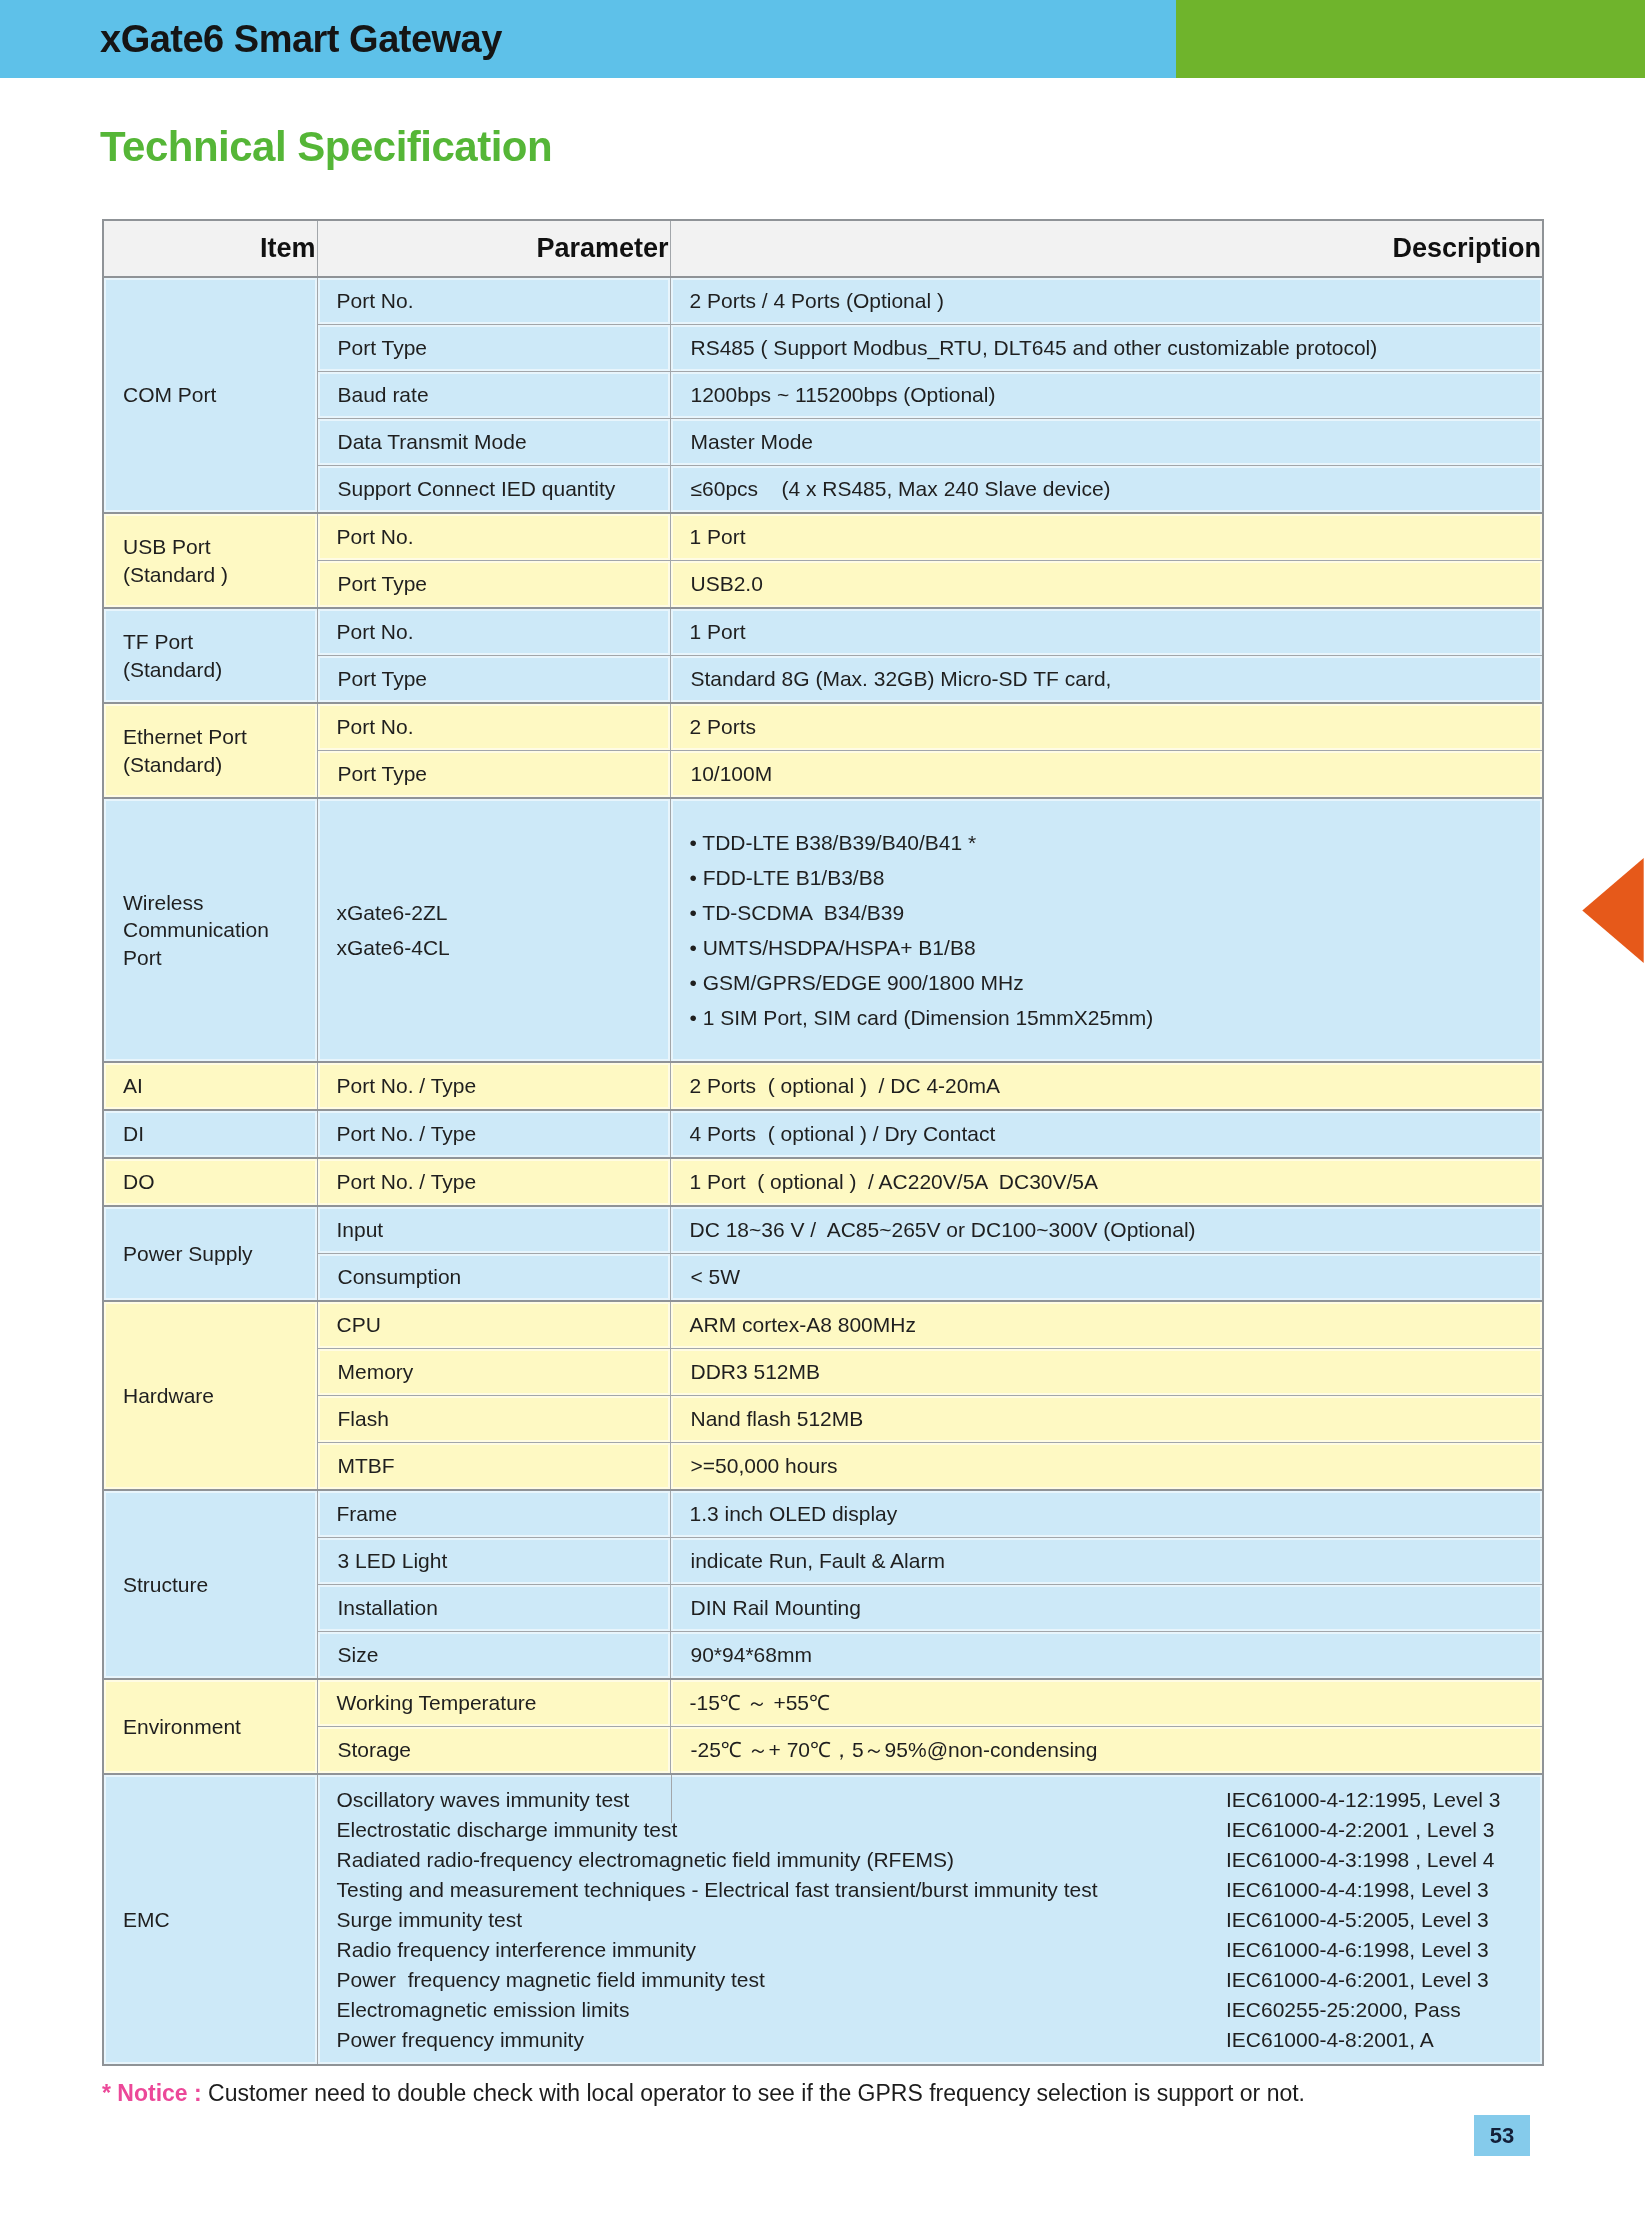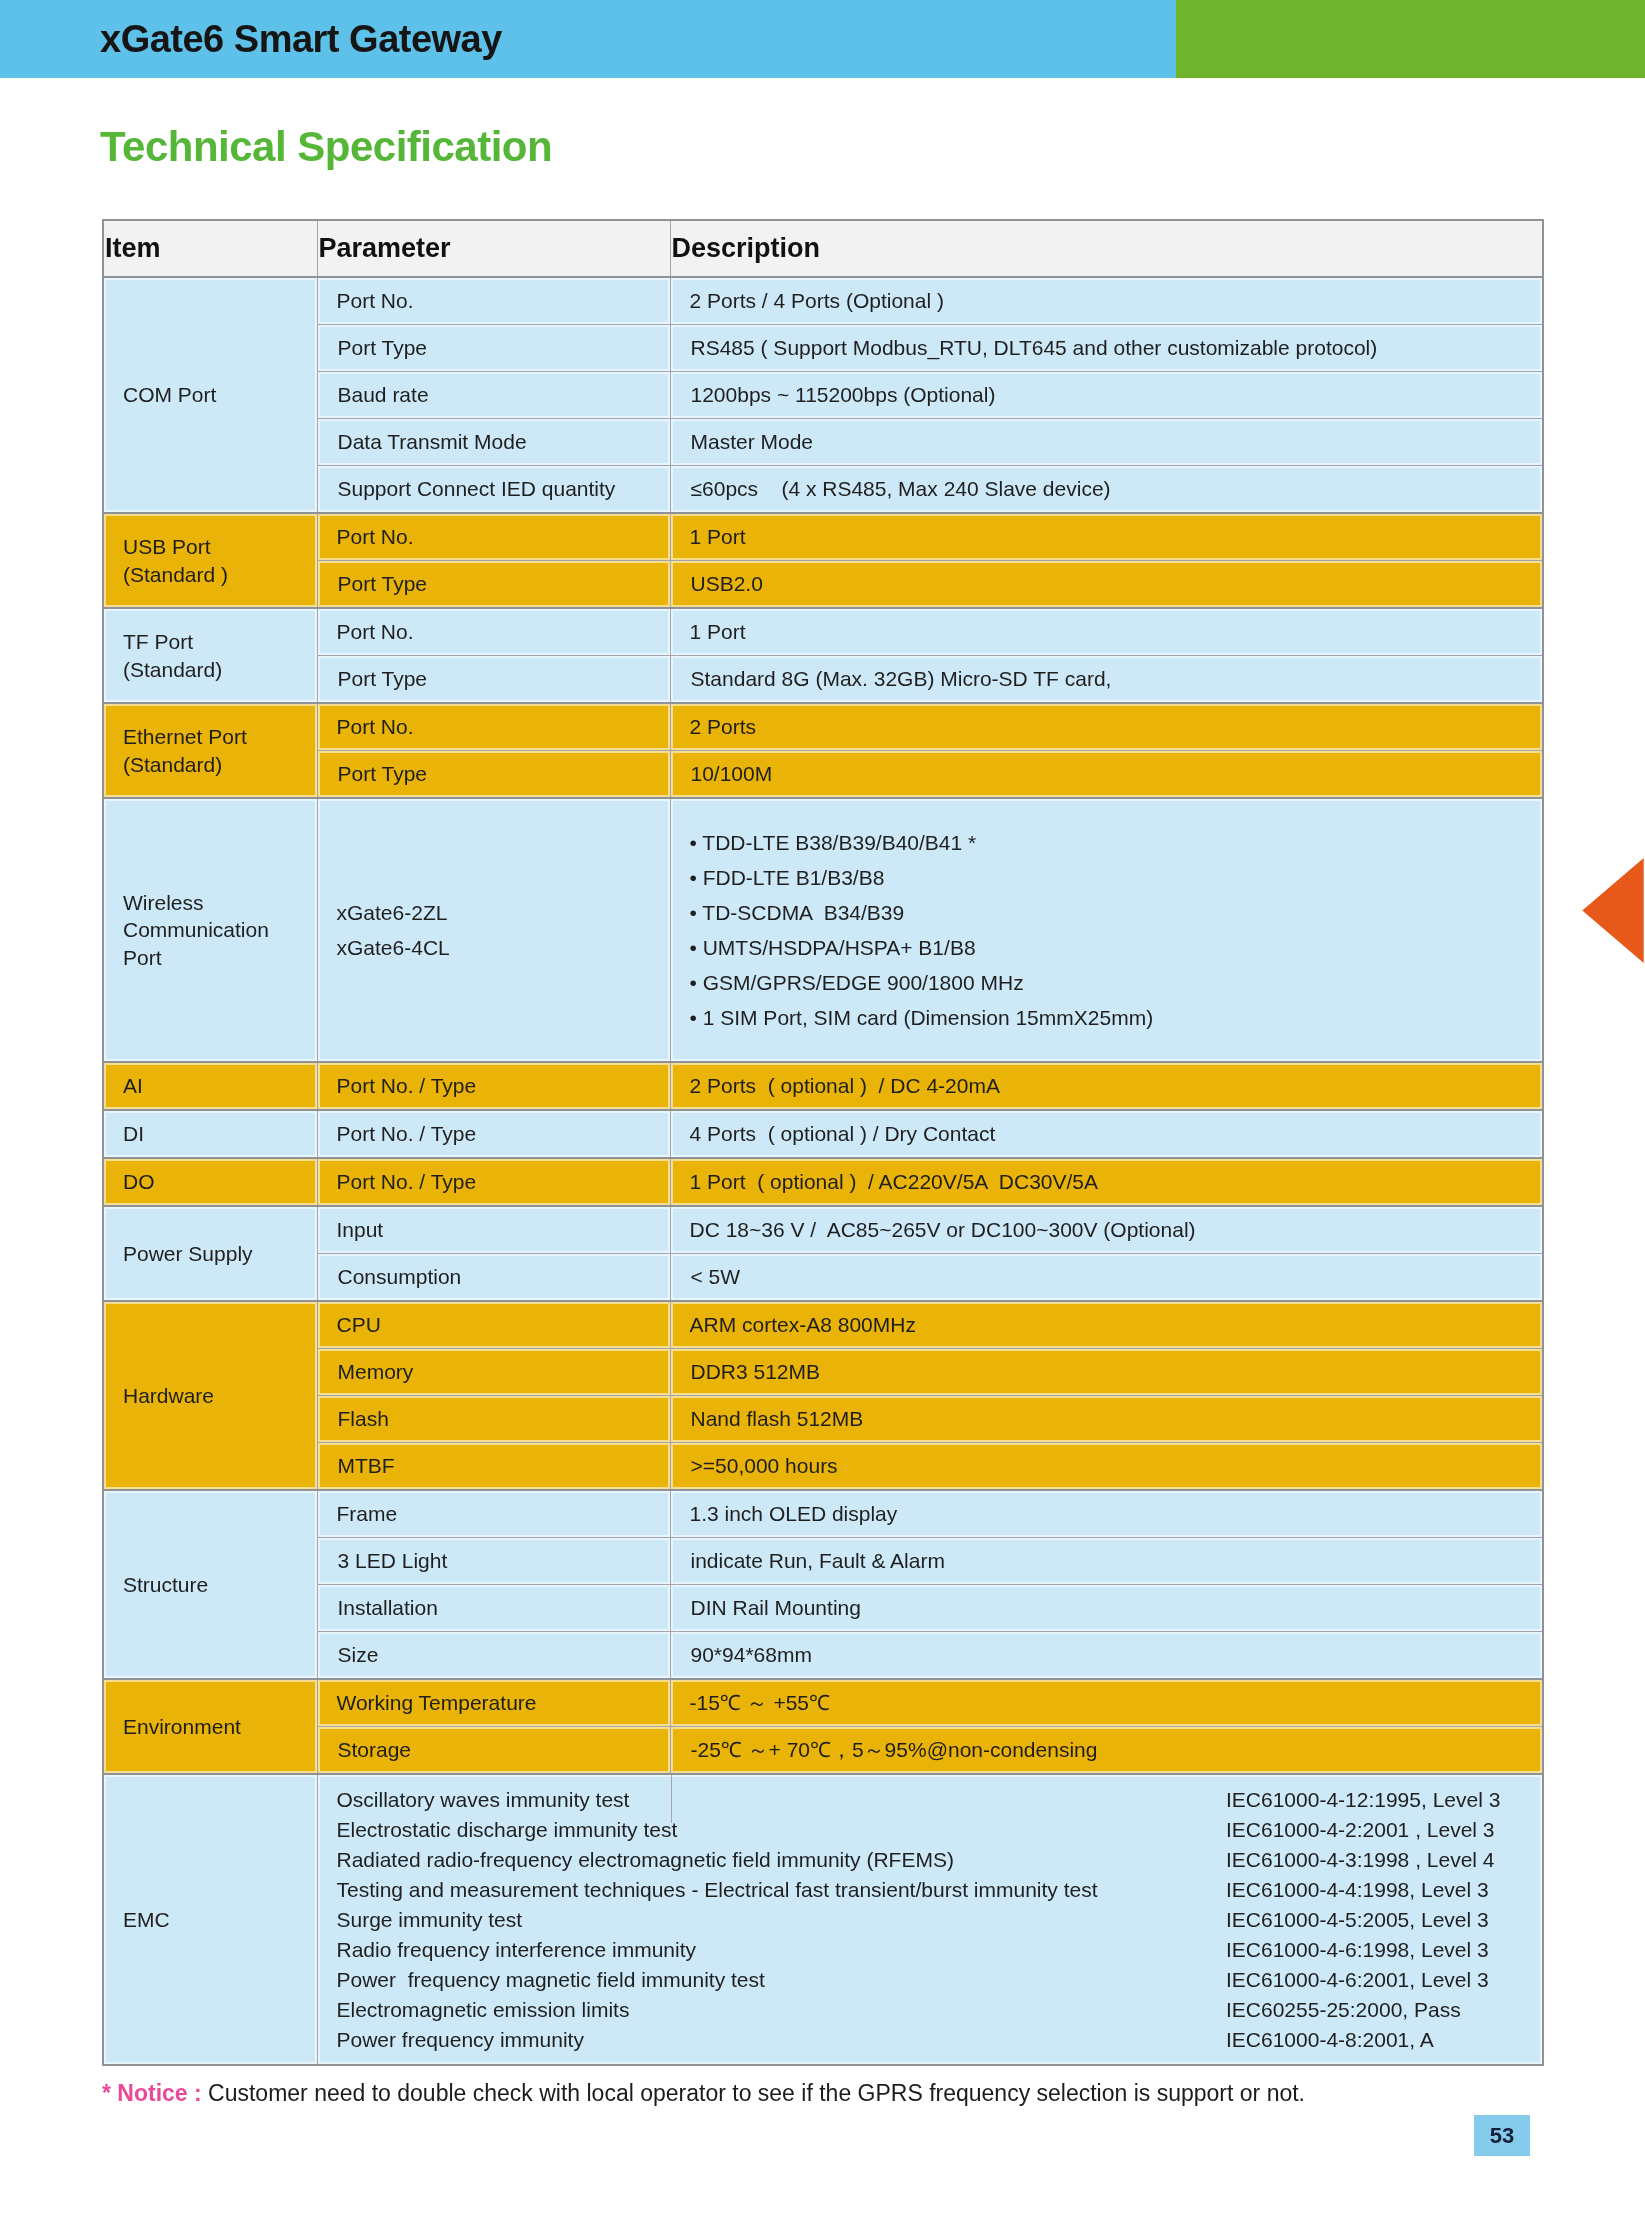--- a/index.html
+++ b/index.html
@@ -36,35 +36,35 @@
   table.spec {
     table-layout:fixed; border-collapse:collapse; width:1440px;
     border:2px solid #8f9397;
     font-size:21px;
   }
   col.c-item { width:214px; }
   col.c-param { width:353px; }
   col.c-desc { width:873px; }
   .spec th {
     height:53px; background:#f2f2f2; color:#111;
-    font-size:27px; font-weight:bold; text-align:left;
+    font-size:27px; font-weight:bold; text-align:right;
     border:1px solid #a2a6aa; border-bottom:2px solid #8f9397;
   }
   .spec td {
     border:1px solid #a2a6aa;
     vertical-align:middle;
     padding:4px 14px 4px 20px;
     height:38px;
     white-space:pre-wrap;
     box-shadow: inset 0 0 0 2px rgba(255,255,255,0.55);
     line-height:1.3;
   }
   .spec tr.group-start td { border-top:2px solid #8f9397;padding-left:19px; }
   .bg-blue td { background:#cde9f8; }
-  .bg-gray td { background:#eab308; }
+  .bg-gray td { background:#fef9c3; }
   td.item-cell { }
   .wireless-desc { height:254px !important; }
   .wireless-desc .bullet-line { line-height:35px; }
   .wireless-param { line-height:35px !important; }
   .emc-cell { position:relative; height:281px !important; padding-right:16px !important;margin-top:48px; }
   .emc-divider {
     position:absolute; left:353px; top:0; width:1px; height:48px;
     background:#a2a6aa;
   }
   .emc-row { display:flex; line-height:30px; }

